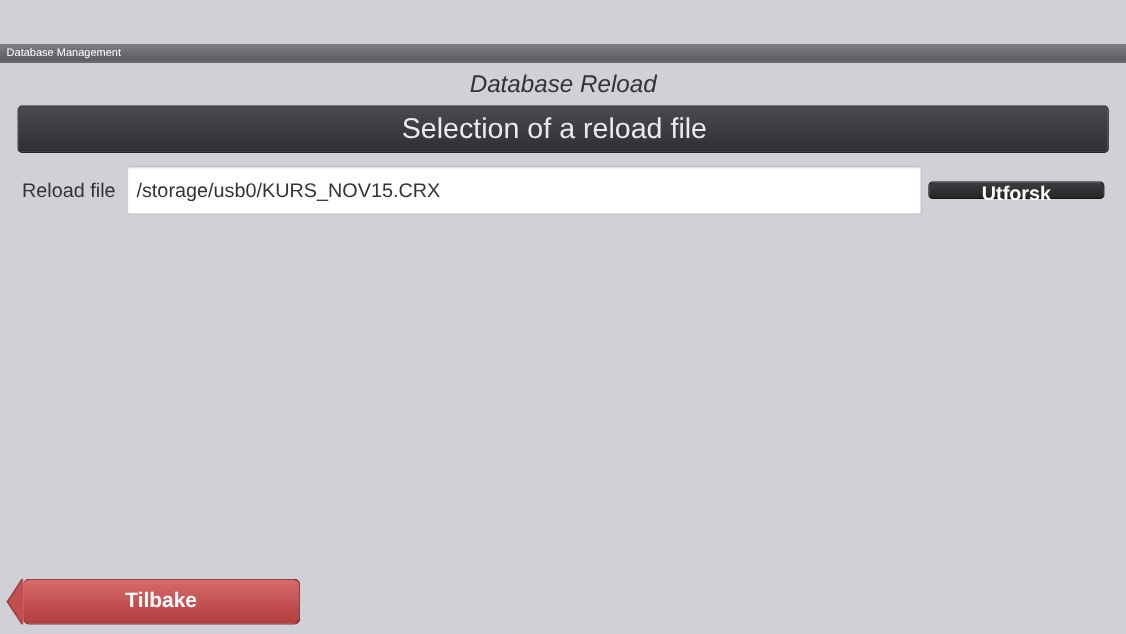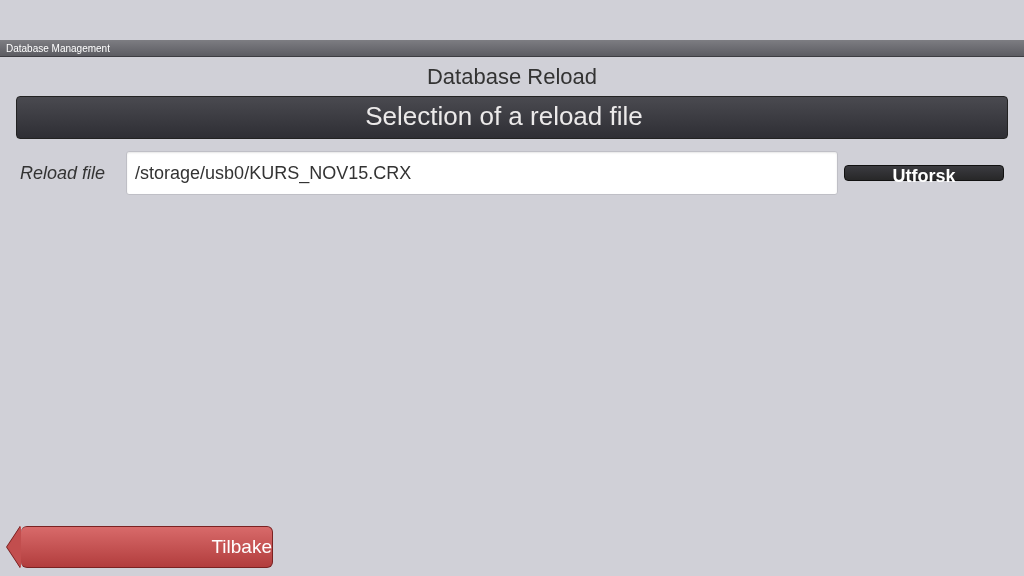--- a/index.html
+++ b/index.html
@@ -23,20 +23,21 @@
       flex: 1;
       position: relative;
       padding: 4px 16px 0 16px;
     }
     .page-title {
       text-align: center;
       font-size: 22px;
       color: #333;
       font-weight: 400;
       margin: 3px 0 6px 0;
+      font-style: italic;
     }
     .section-header {
       background: linear-gradient(to bottom, #4a4a50 0%, #2e2e34 100%);
       color: #eceaea;
       text-align: center;
       font-size: 26px;
       font-weight: 400;
       padding: 4px 16px 6px 0;
       border-radius: 4px;
       border: 1px solid #222;
@@ -45,22 +46,21 @@
     .row {
       display: flex;
       align-items: center;
       gap: 6px;
       padding: 0 4px;
     }
     .field-label {
       font-size: 18px;
       color: #333;
       white-space: nowrap;
-      margin-right: 15px;
-      font-style: italic;
+      margin-right: 4px;
     }
     .path-input {
       flex: 1;
       height: 44px;
       background: #ffffff;
       border: 1px solid #bfbfc6;
       border-radius: 3px;
       padding: 0 8px;
       font-size: 18px;
       color: #333;
@@ -89,24 +89,23 @@
     .back-btn {
       position: relative;
       height: 42px;
       width: 252px;
       background: linear-gradient(to bottom, #d86a6a 0%, #b23d3d 100%);
       border: 1px solid #7a2222;
       border-left: none;
       border-radius: 6px;
       color: #fff;
       font-size: 19px;
-      font-weight: normal;
+      font-weight: bold;
       cursor: pointer;
       margin-left: 14px;
-      text-align: right;
     }
     .back-arrow {
       position: absolute;
       left: -14px;
       top: 50%;
       transform: translateY(-50%);
       width: 0; height: 0;
       border-top: 21px solid transparent;
       border-bottom: 21px solid transparent;
       border-right: 14px solid #c24e4e;

